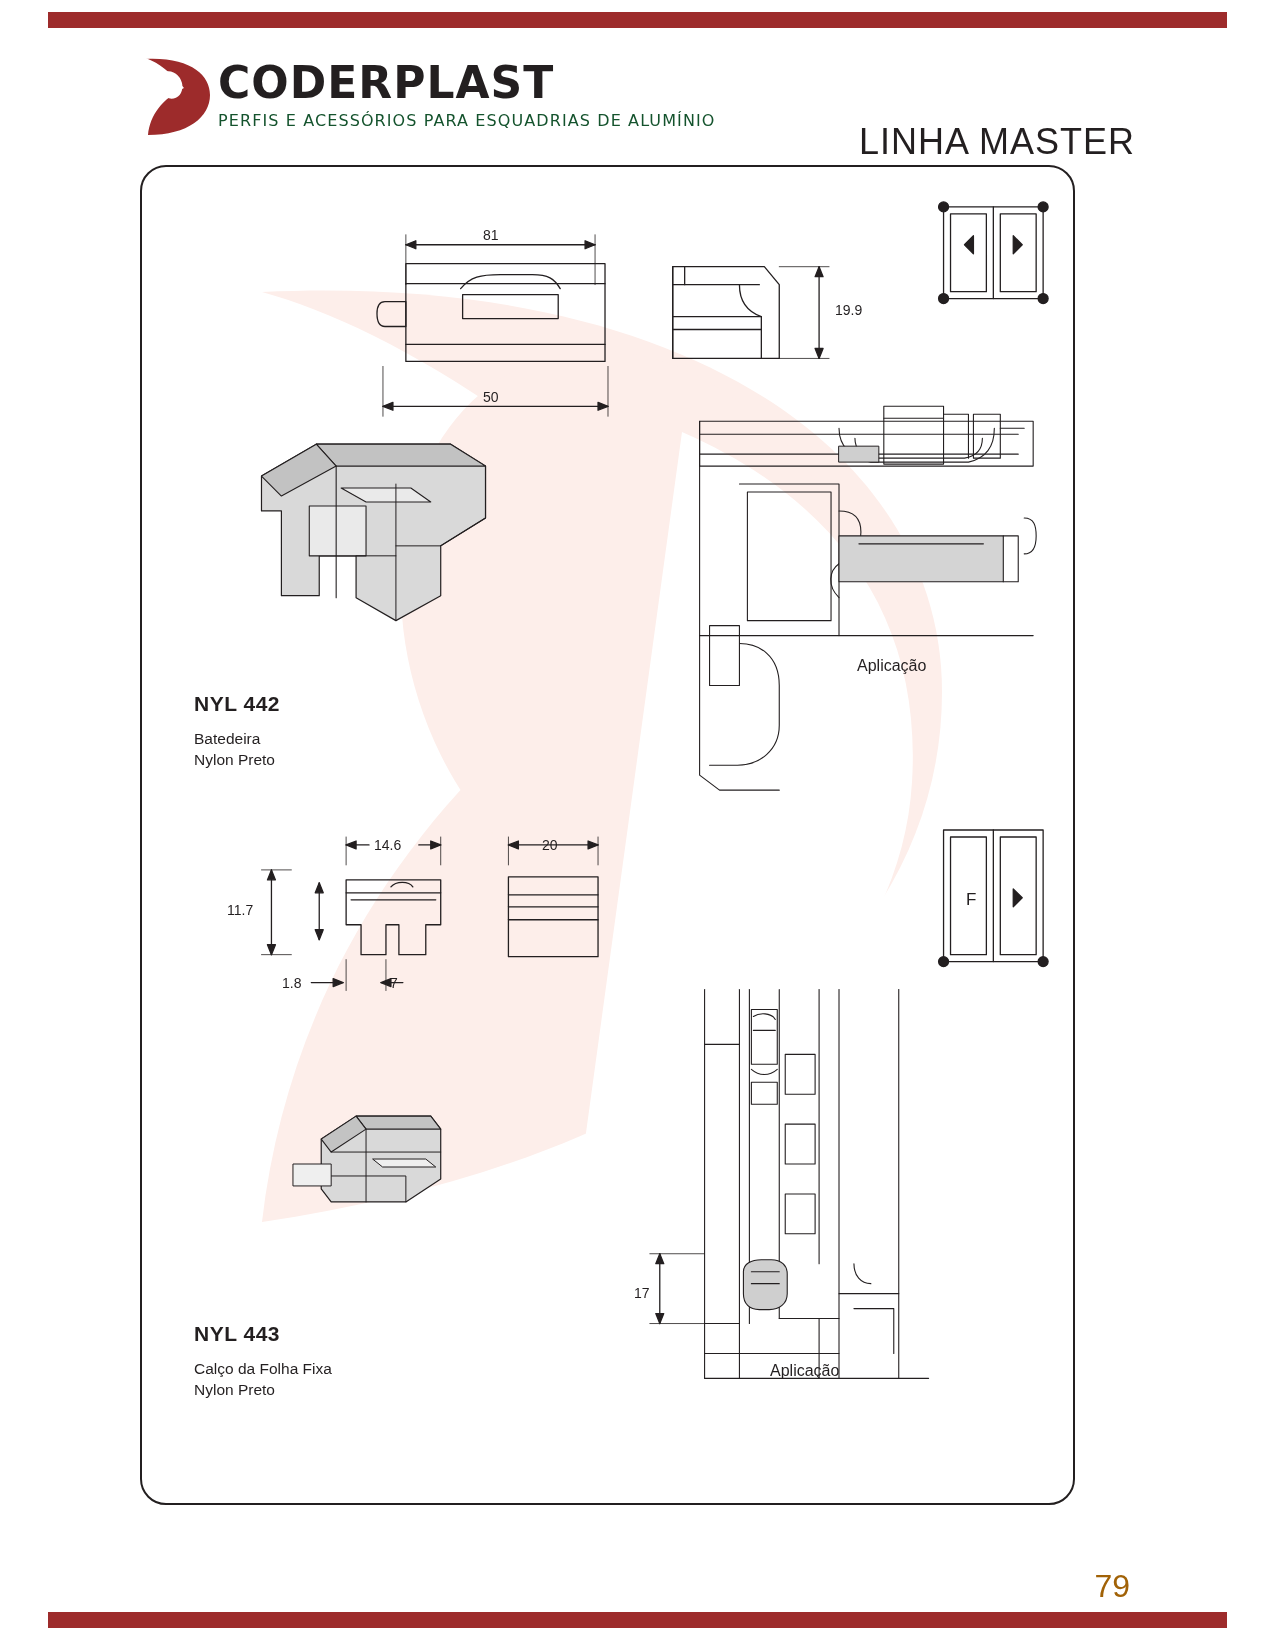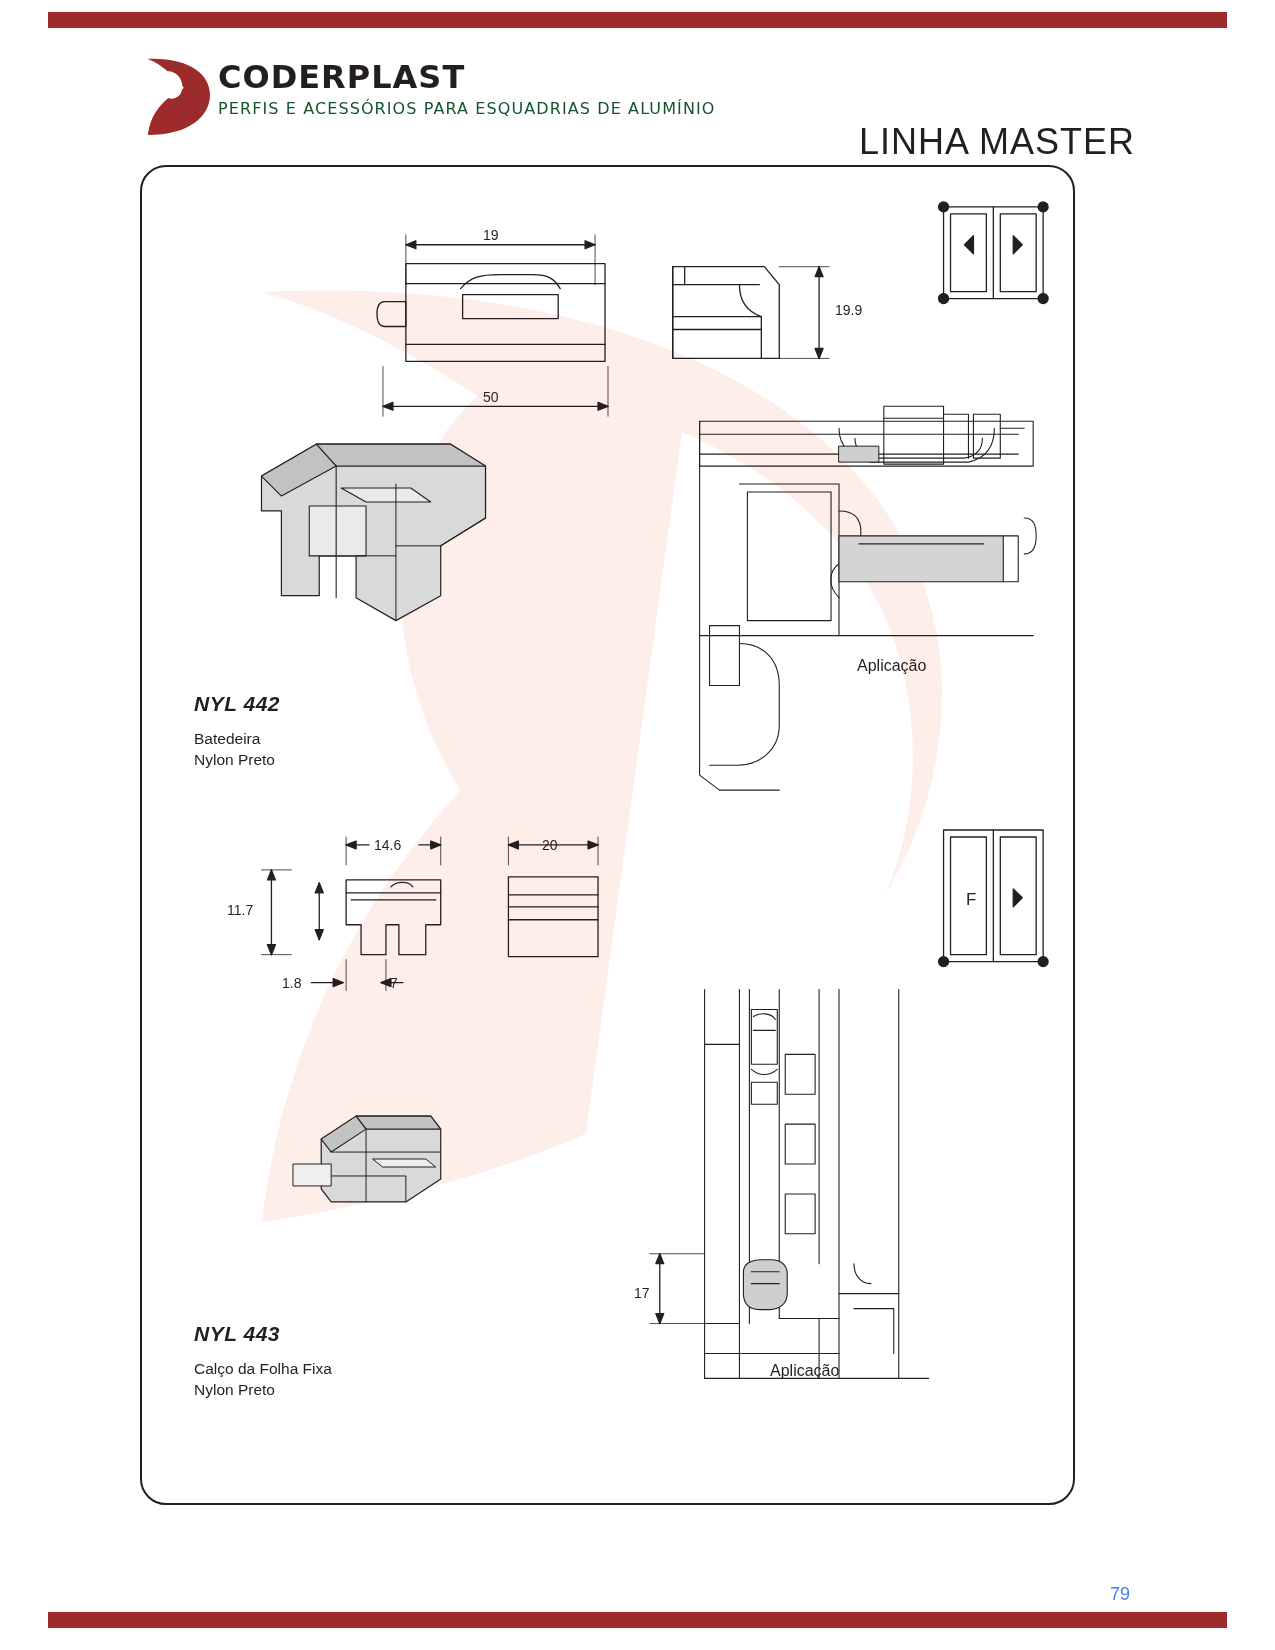--- a/index.html
+++ b/index.html
@@ -51,21 +51,21 @@
     height: 82px;
     position: relative;
   }
   .logo-text-block {
     margin-left: 6px;
     padding-top: 6px;
   }
   .logo-title {
     font-family: "DejaVu Sans", sans-serif;
     font-weight: bold;
-    font-size: 32px;
+    font-size: 44px;
     letter-spacing: 1px;
     color: #231f20;
     line-height: 1;
   }
   .logo-sub {
     font-family: "DejaVu Sans", sans-serif;
     font-size: 16px;
     letter-spacing: 1.1px;
     color: #14532d;
     margin-top: 6px;
@@ -115,21 +115,20 @@
 
   
   .part-label {
     position: absolute;
   }
   .part-code {
     font-size: 21px;
     font-weight: bold;
     color: #231f20;
     letter-spacing: 0.5px;
-    font-style: italic;
   }
   .part-desc {
     font-size: 15.5px;
     color: #231f20;
     line-height: 1.35;
     margin-top: 13px;
   }
   .apl {
     position: absolute;
     font-size: 16px;
@@ -137,22 +136,22 @@
   }
   .dim {
     position: absolute;
     font-size: 14px;
     color: #231f20;
   }
   .page-num {
     position: absolute;
     right: 145px;
     bottom: 45px;
-    font-size: 18px;
-    color: #3b82f6;
+    font-size: 32px;
+    color: #a16207;
   }
   .glyph-F {
     position: absolute;
     font-size: 17px;
     color: #231f20;
   }
 </style>
 </head>
 <body>
 
@@ -374,21 +373,21 @@
         </g>
 
         <path d="M520,1090 L520,1160"></path>
         <path d="M520,1090 l-4,10 l8,0 z" fill="#231f20"></path>
         <path d="M520,1160 l-4,-10 l8,0 z" fill="#231f20"></path>
         <path d="M510,1090 L565,1090" stroke-width="0.8"></path>
         <path d="M510,1160 L565,1160" stroke-width="0.8"></path>
       </g>
     </svg>
 
-    <div class="dim" style="left:341px; top:60px;">19</div>
+    <div class="dim" style="left:341px; top:60px;">81</div>
     <div class="dim" style="left:341px; top:222px;">50</div>
     <div class="dim" style="left:693px; top:135px;">19.9</div>
 
     <div class="dim" style="left:232px; top:670px;">14.6</div>
     <div class="dim" style="left:400px; top:670px;text-align:right;">20</div>
     <div class="dim" style="left:85px; top:735px;">11.7</div>
     <div class="dim" style="left:140px; top:808px;">1.8</div>
     <div class="dim" style="left:248px; top:808px;">7</div>
     <div class="dim" style="left:492px; top:1118px;">17</div>
 

